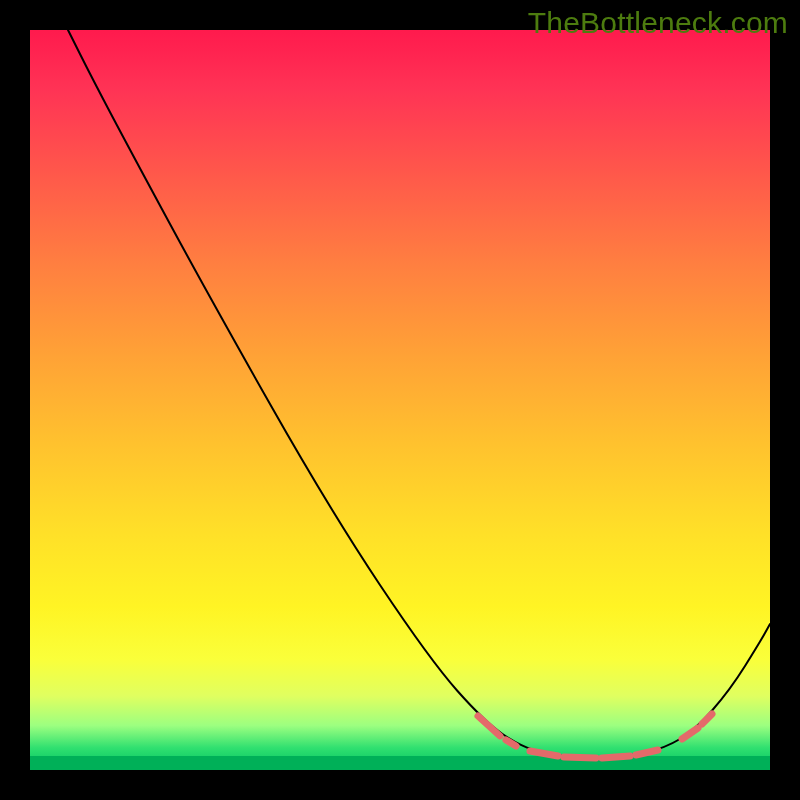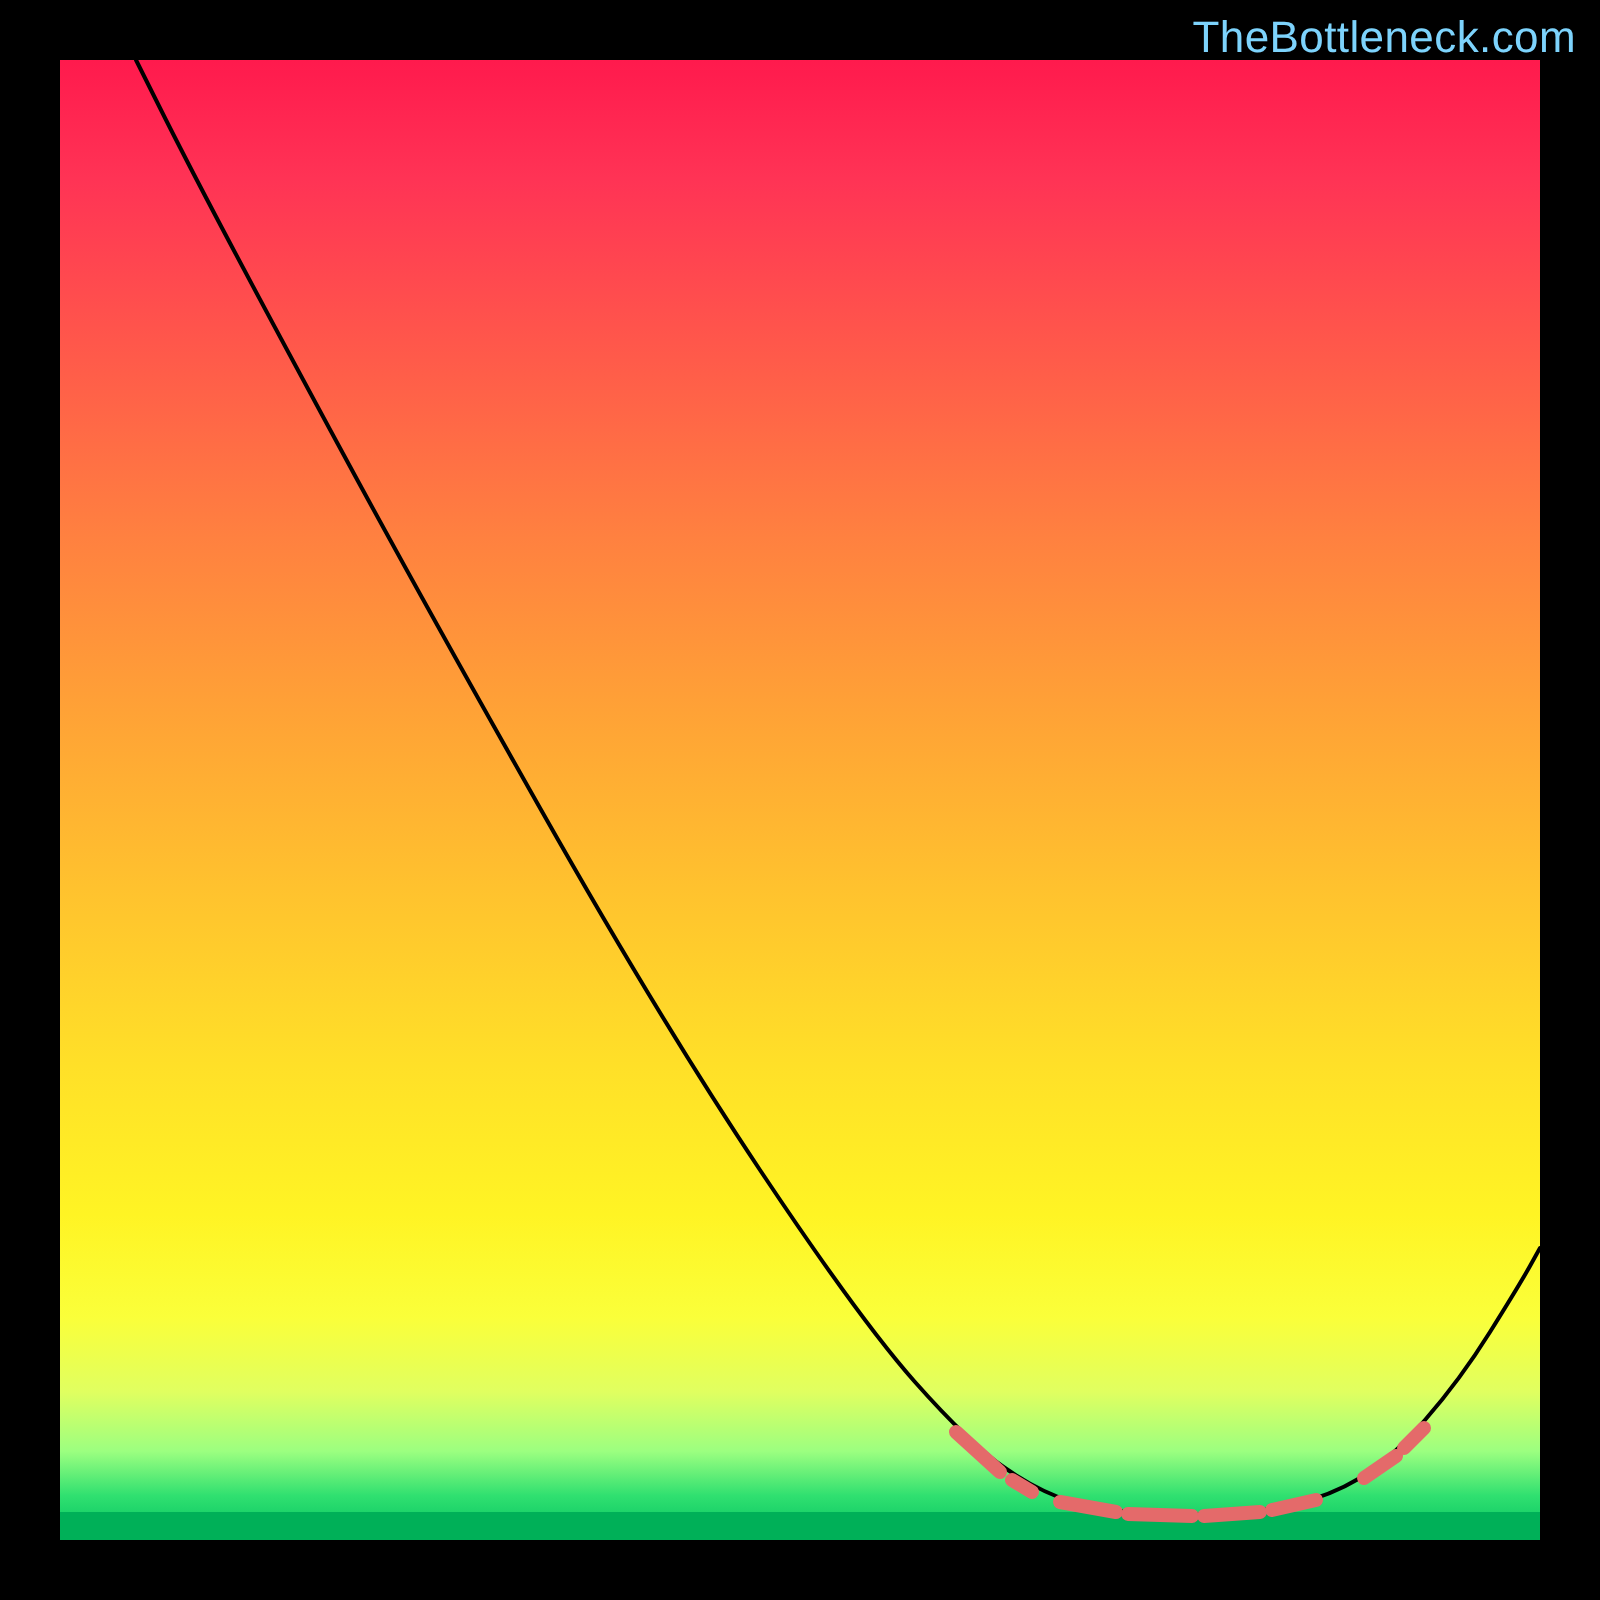--- a/index.html
+++ b/index.html
@@ -39,22 +39,22 @@
     left: 0;
     right: 0;
     bottom: 0;
     height: 14px;
     background: #00b058;
   }
   .watermark {
     position: absolute;
     top: 6px;
     right: 12px;
-    color: #7dd3fc;
-    font-size: 22px;
+    color: #4d7c0f;
+    font-size: 30px;
     font-weight: 500;
     letter-spacing: 0.2px;
     user-select: none;
   }
   svg.curve {
     position: absolute;
     left: 30px;
     top: 30px;
     width: 740px;
     height: 740px;

